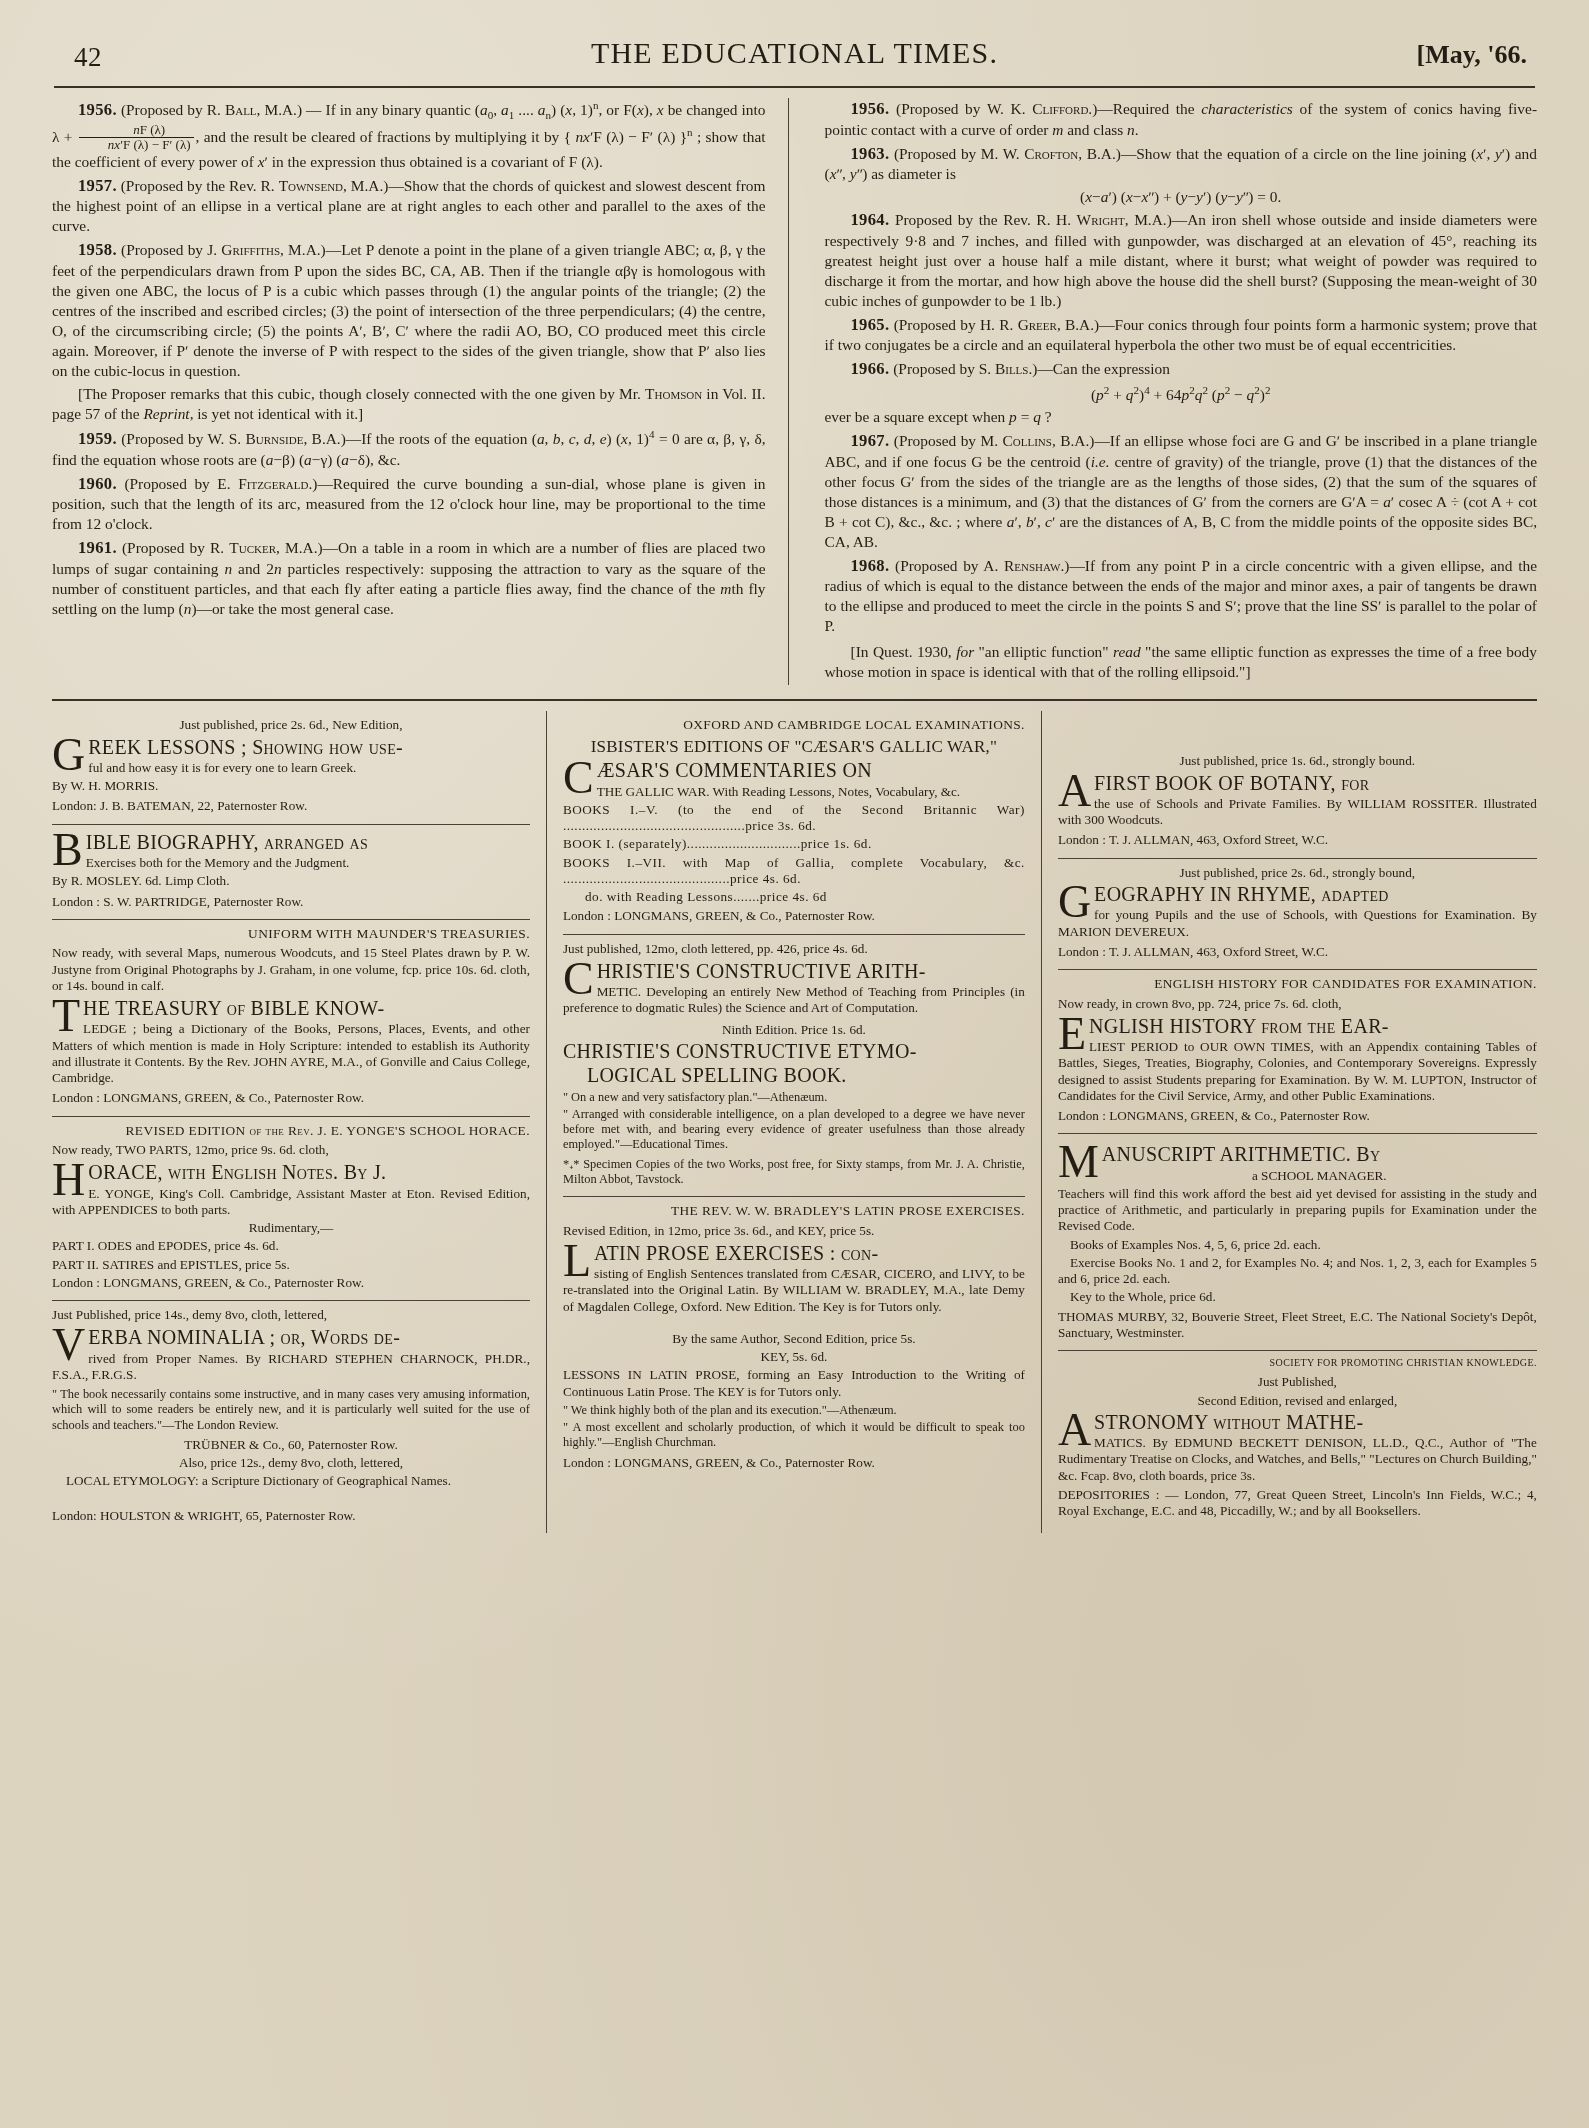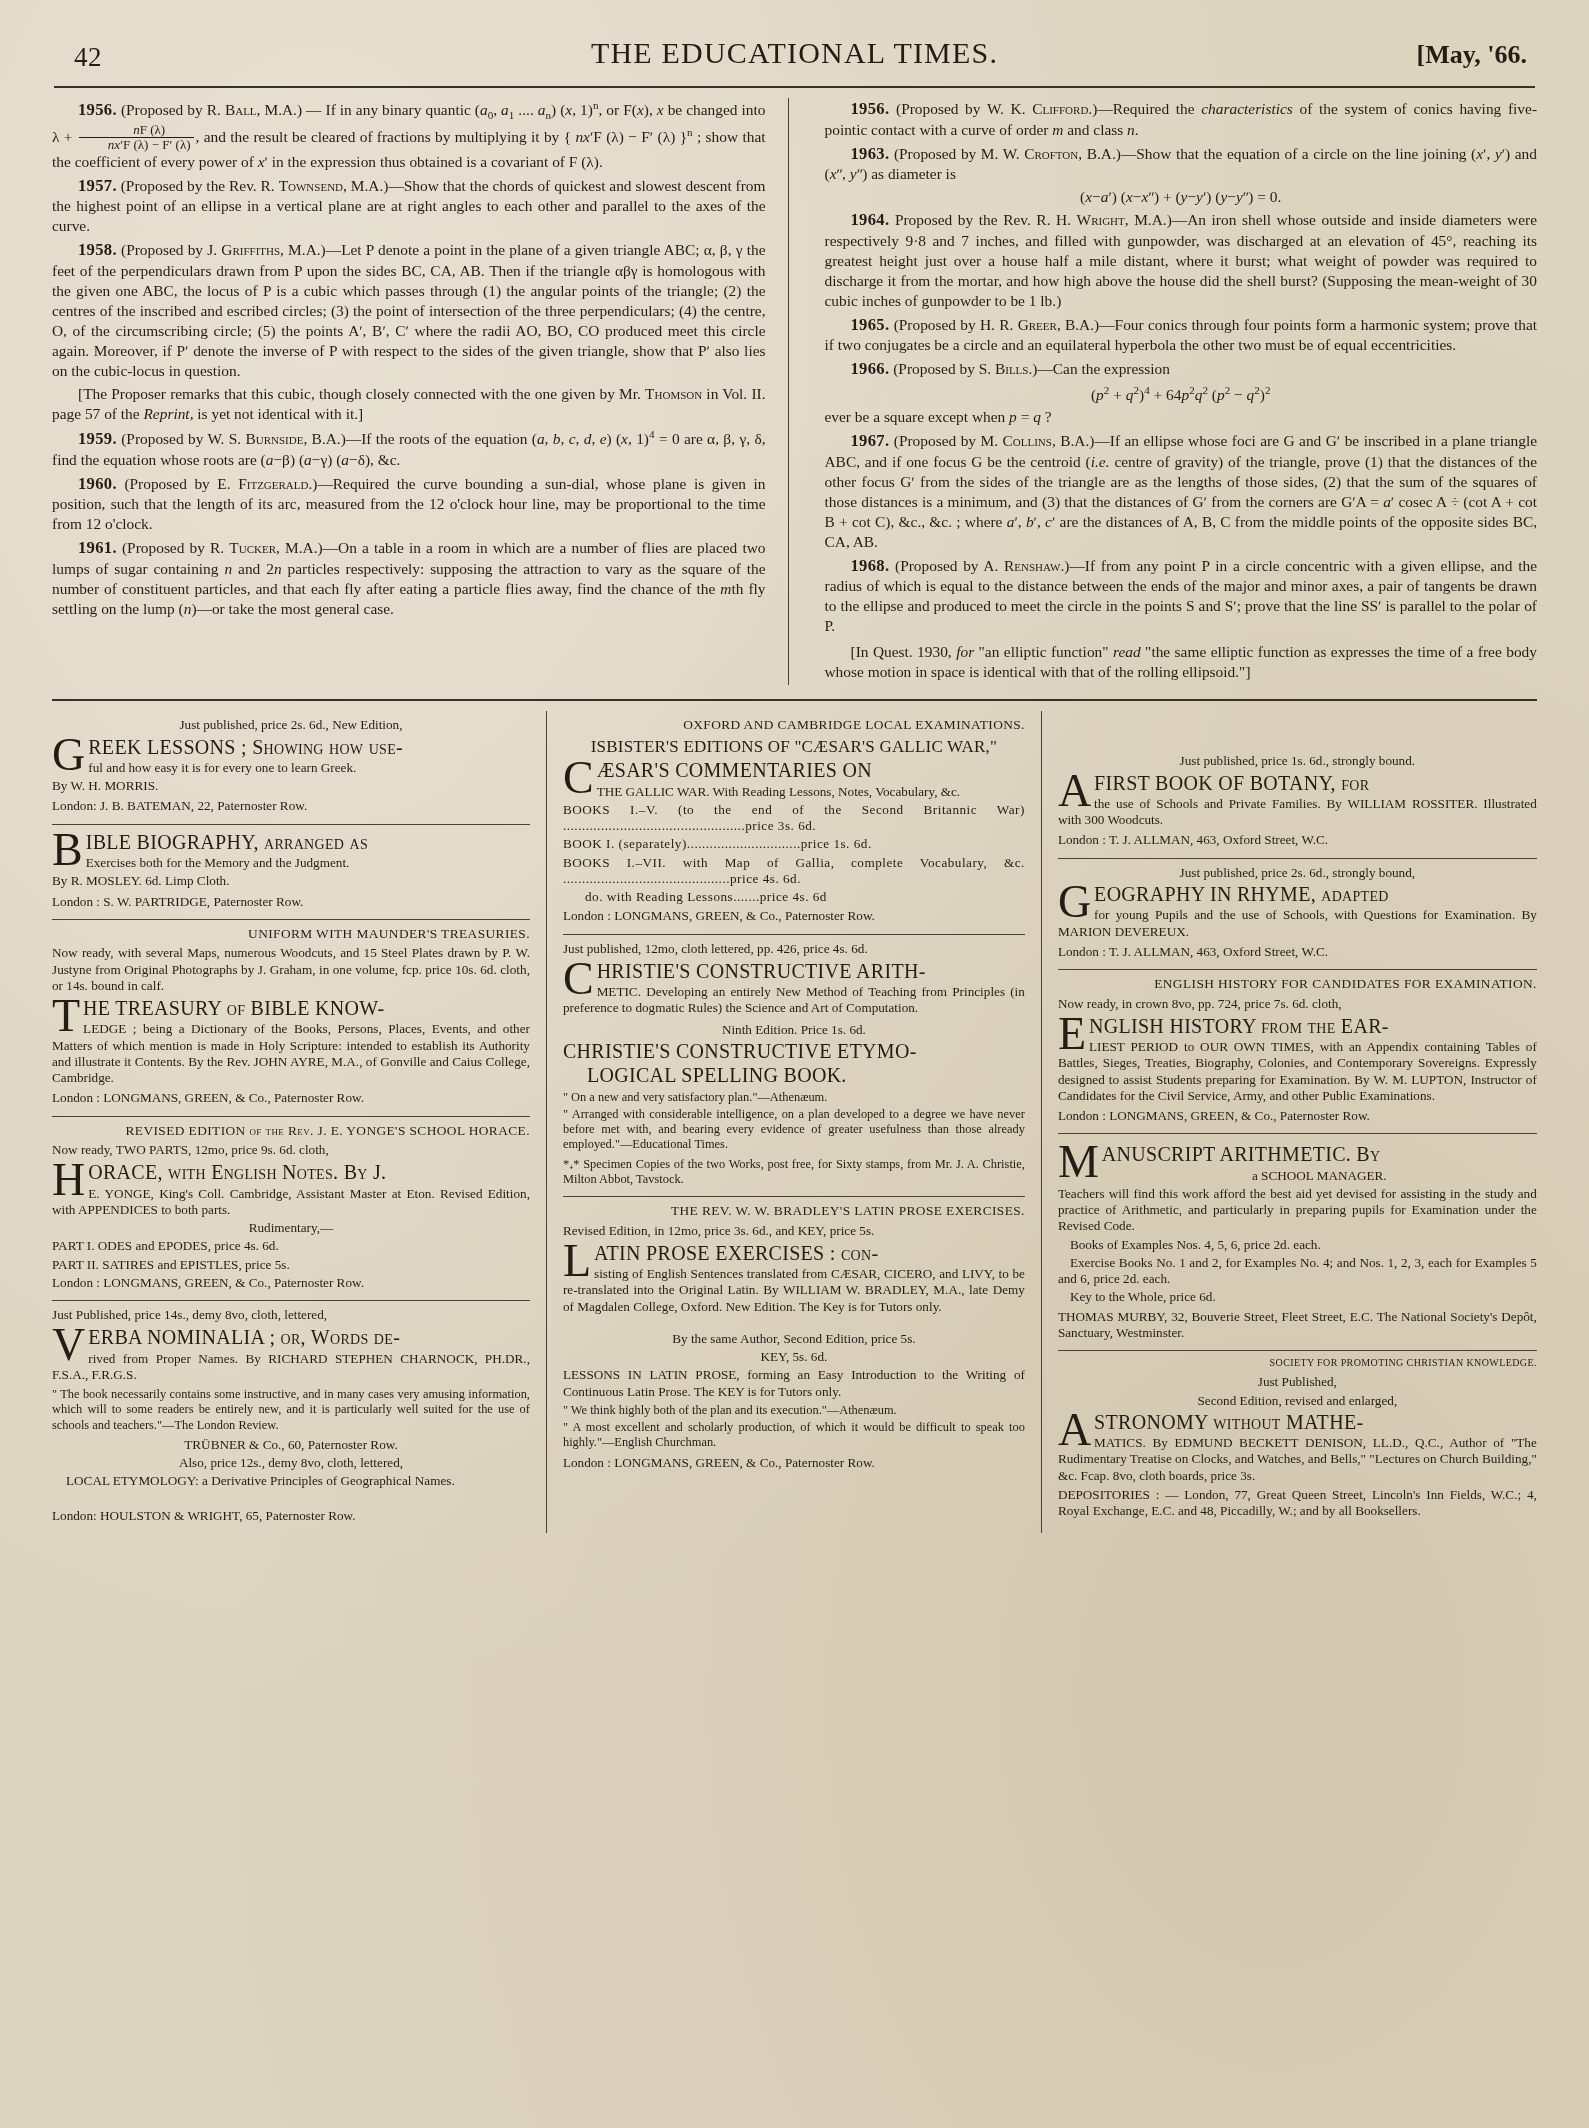--- a/index.html
+++ b/index.html
@@ -282,21 +282,21 @@
         <p>London : LONGMANS, GREEN, &amp; Co., Paternoster Row.</p>
       </div>
 
       <div class="ad">
         <p>Just Published, price 14s., demy 8vo, cloth, lettered,</p>
         <p style="margin-top:3px"><span class="dropcap">V</span><span class="title-lg">ERBA NOMINALIA ; or, Words de-</span></p>
         <p>rived from Proper Names. By RICHARD STEPHEN CHARNOCK, PH.DR., F.S.A., F.R.G.S.</p>
         <p class="clear small" style="margin-top:4px">" The book necessarily contains some instructive, and in many cases very amusing information, which will to some readers be entirely new, and it is particularly well suited for the use of schools and teachers."—The London Review.</p>
         <p class="c" style="margin-top:4px">TRÜBNER &amp; Co., 60, Paternoster Row.</p>
         <p class="c">Also, price 12s., demy 8vo, cloth, lettered,</p>
-        <p class="ind">LOCAL ETYMOLOGY: a Derivative Principles of Geographical Names.</p>
+        <p class="ind">LOCAL ETYMOLOGY: a Scripture Dictionary of Geographical Names.</p>
         <p style="margin-top:18px">London: HOULSTON &amp; WRIGHT, 65, Paternoster Row.</p>
       </div>
     </div>
 
     <div class="ad-col c2">
 
       <div class="ad">
         <p class="hdr">OXFORD AND CAMBRIDGE LOCAL EXAMINATIONS.</p>
         <p class="c title-md">ISBISTER'S EDITIONS OF "CÆSAR'S GALLIC WAR,"</p>
         <p style="margin-top:3px"><span class="dropcap">C</span><span class="title-lg">ÆSAR'S COMMENTARIES ON</span></p>

